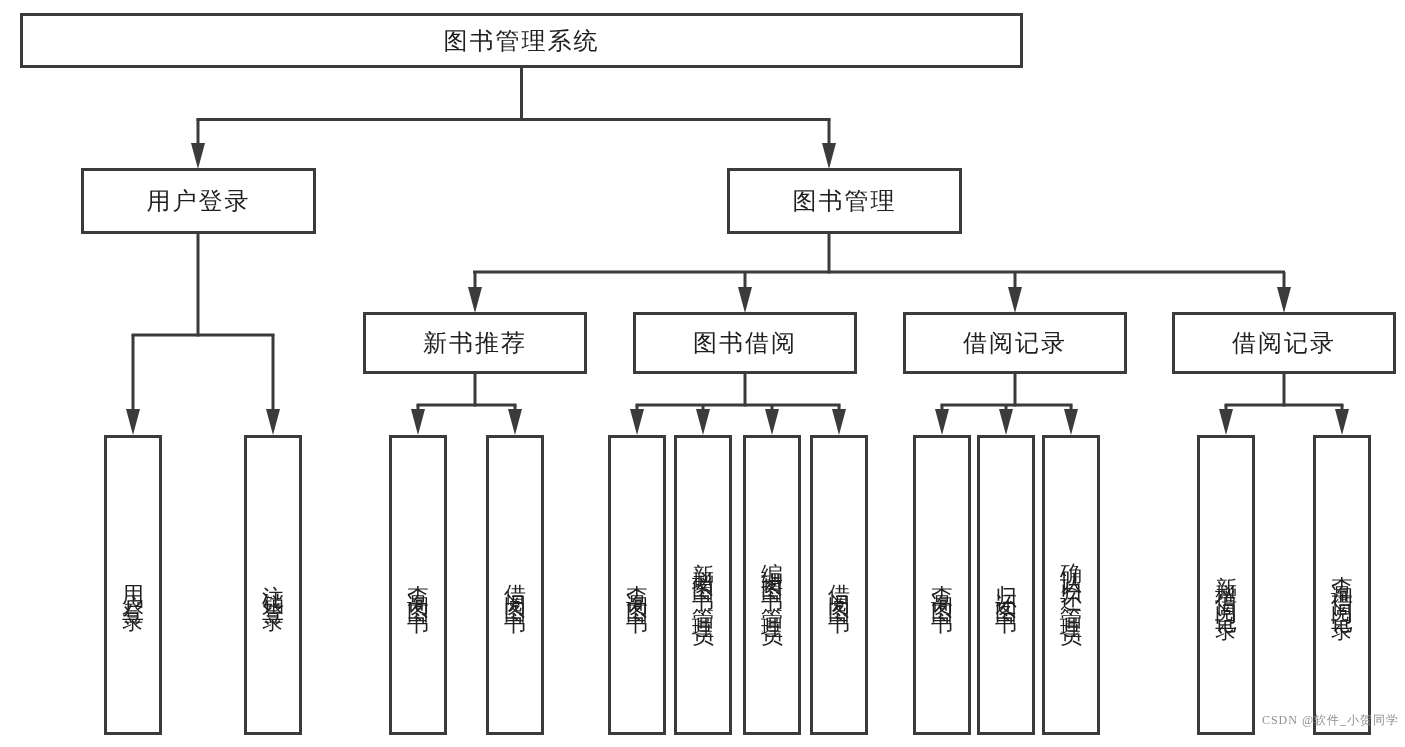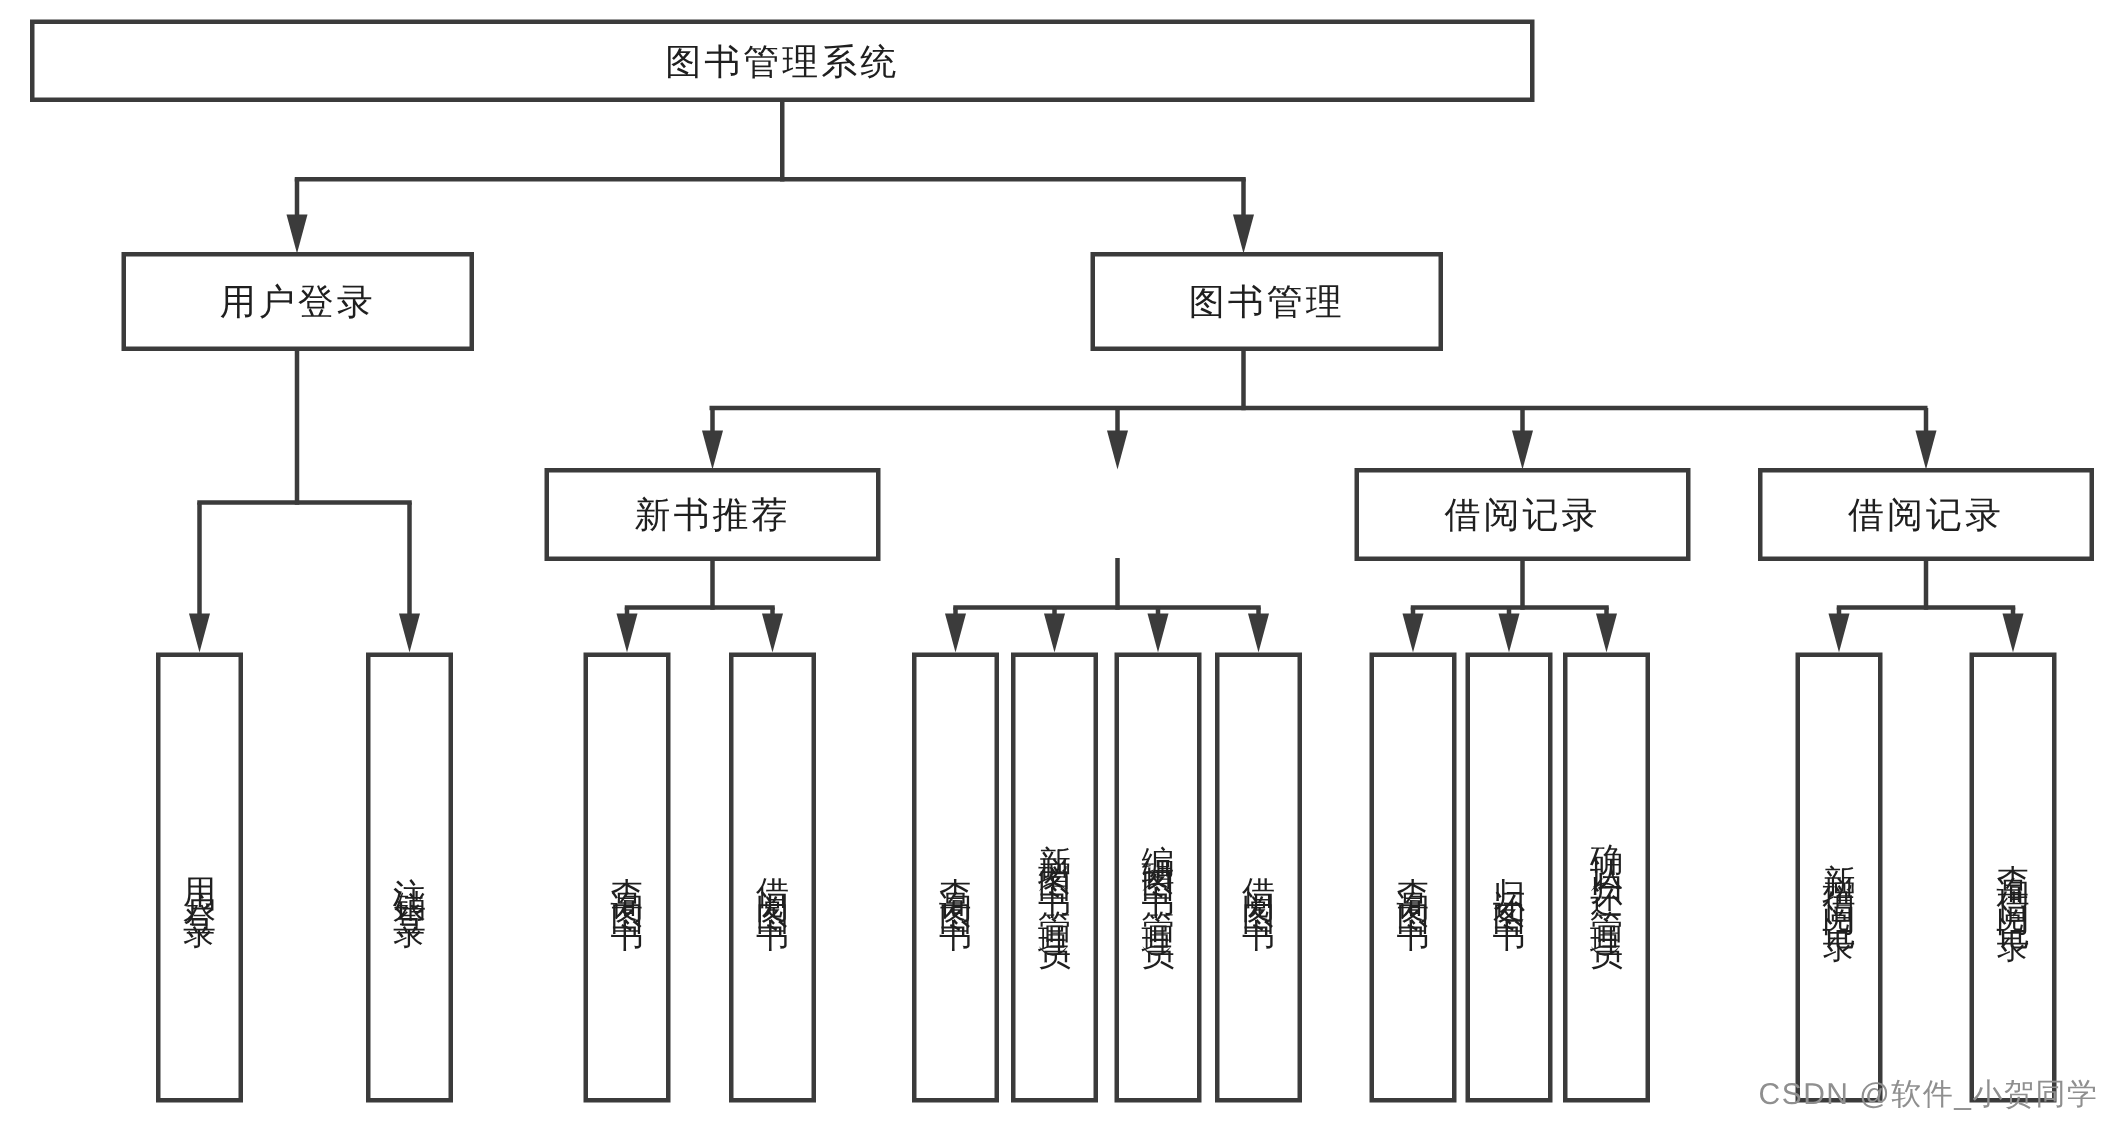--- a/index.html
+++ b/index.html
@@ -6,21 +6,21 @@
     --line:#3b3b3b;
     --text:#1f1f1f;
     --box-background:#ffffff;
     --watermark:#8f8f8f;
   }
   html,body{margin:0;padding:0;background:#fff;}
   .canvas{
     position:relative;
     width:1405px;height:747px;
     background:var(--box-background,#fff);
-    font-family:Liberation Sans, sans-serif;
+    font-family:Liberation Serif, serif;
     overflow:hidden;
     text-align:center;
   }
   svg.wires{position:absolute;left:0;top:0;z-index:0;}
   svg.wires .wire{stroke:var(--line,#3b3b3b);stroke-width:3;fill:none;}
   svg.wires .dart{fill:var(--line,#3b3b3b);stroke:none;}
   .box{
     position:absolute;z-index:1;box-sizing:border-box;
     border:3px solid var(--line,#3b3b3b);
     background:var(--box-background,#fff);
@@ -31,22 +31,22 @@
     position:absolute;z-index:1;box-sizing:border-box;
     top:435px;width:58px;height:300px;
     border:3px solid var(--line,#3b3b3b);
     background:var(--box-background,#fff);
     display:flex;align-items:center;justify-content:center;
     writing-mode:vertical-rl;text-orientation:mixed;
     font-size:22px;letter-spacing:9px;color:var(--text,#1f1f1f);
     line-height:1;
   }
   .watermark{
-    position:absolute;z-index:2;right:6px;bottom:4px;
-    font-size:20px;letter-spacing:1px;
+    position:absolute;z-index:2;right:6px;bottom:18px;
+    font-size:12px;letter-spacing:1px;
     color:var(--watermark,#8f8f8f);
     white-space:nowrap;
   }
 </style>
 </head>
 <body>
 
 <div class="canvas">
 
   <svg class="wires" width="1405" height="747" viewBox="0 0 1405 747">
@@ -108,20 +108,21 @@
     <path class="wire" d="M1342 405 L1342 414"></path>
     <polygon class="dart" points="1335,409 1349,409 1342,435"></polygon>
   </svg>
 
   <div class="box" style="left:20px;top:13px;width:1003px;height:55px;">图书管理系统</div>
 
   <div class="box" style="left:81px;top:168px;width:235px;height:66px;">用户登录</div>
   <div class="box" style="left:711px;top:168px;width:235px;height:66px;margin-left:16px;">图书管理</div>
 
   <div class="box" style="left:363px;top:312px;width:224px;height:62px;">新书推荐</div>
+  <div class="box" style="left:633px;top:312px;width:224px;height:62px;">图书借阅</div>
   <div class="box" style="left:903px;top:312px;width:224px;height:62px;">借阅记录</div>
   <div class="box" style="left:1172px;top:312px;width:224px;height:62px;">借阅记录</div>
 
   <div class="leaf" style="left:104px;">用户登录</div>
   <div class="leaf" style="left:244px;">注销登录</div>
 
   <div class="leaf" style="left:389px;">查询图书</div>
   <div class="leaf" style="left:486px;">借阅图书</div>
 
   <div class="leaf" style="left:608px;">查询图书</div>

